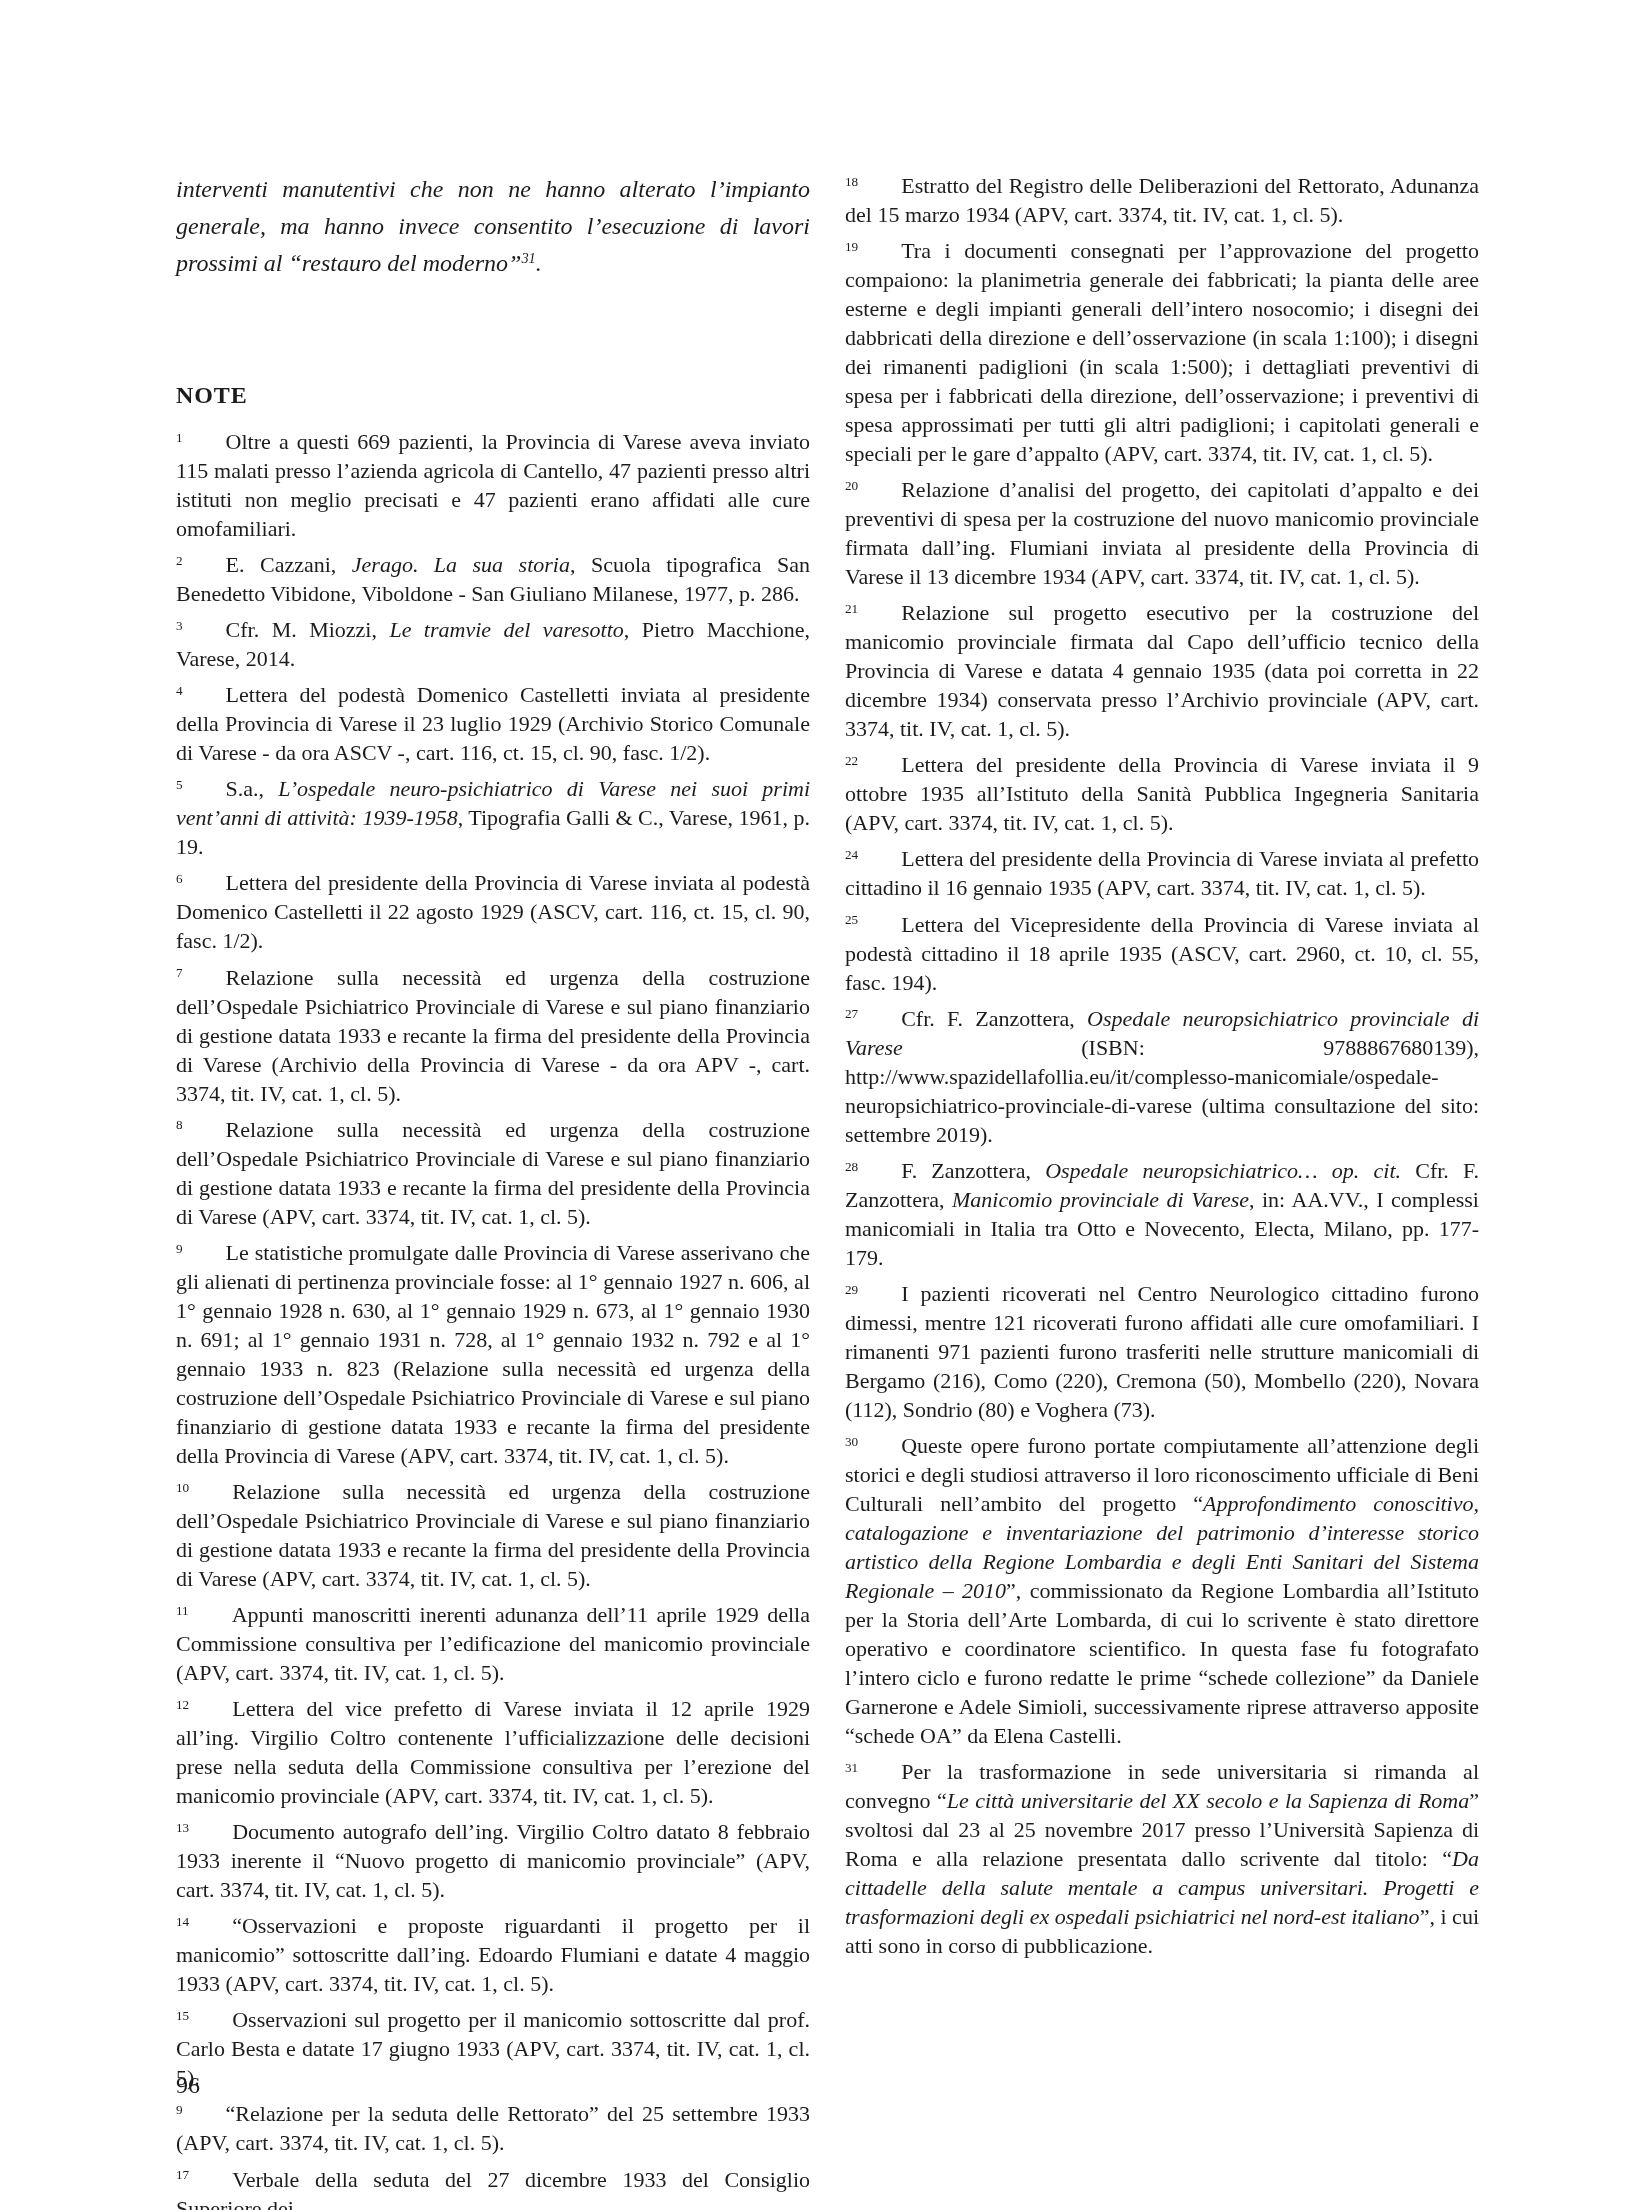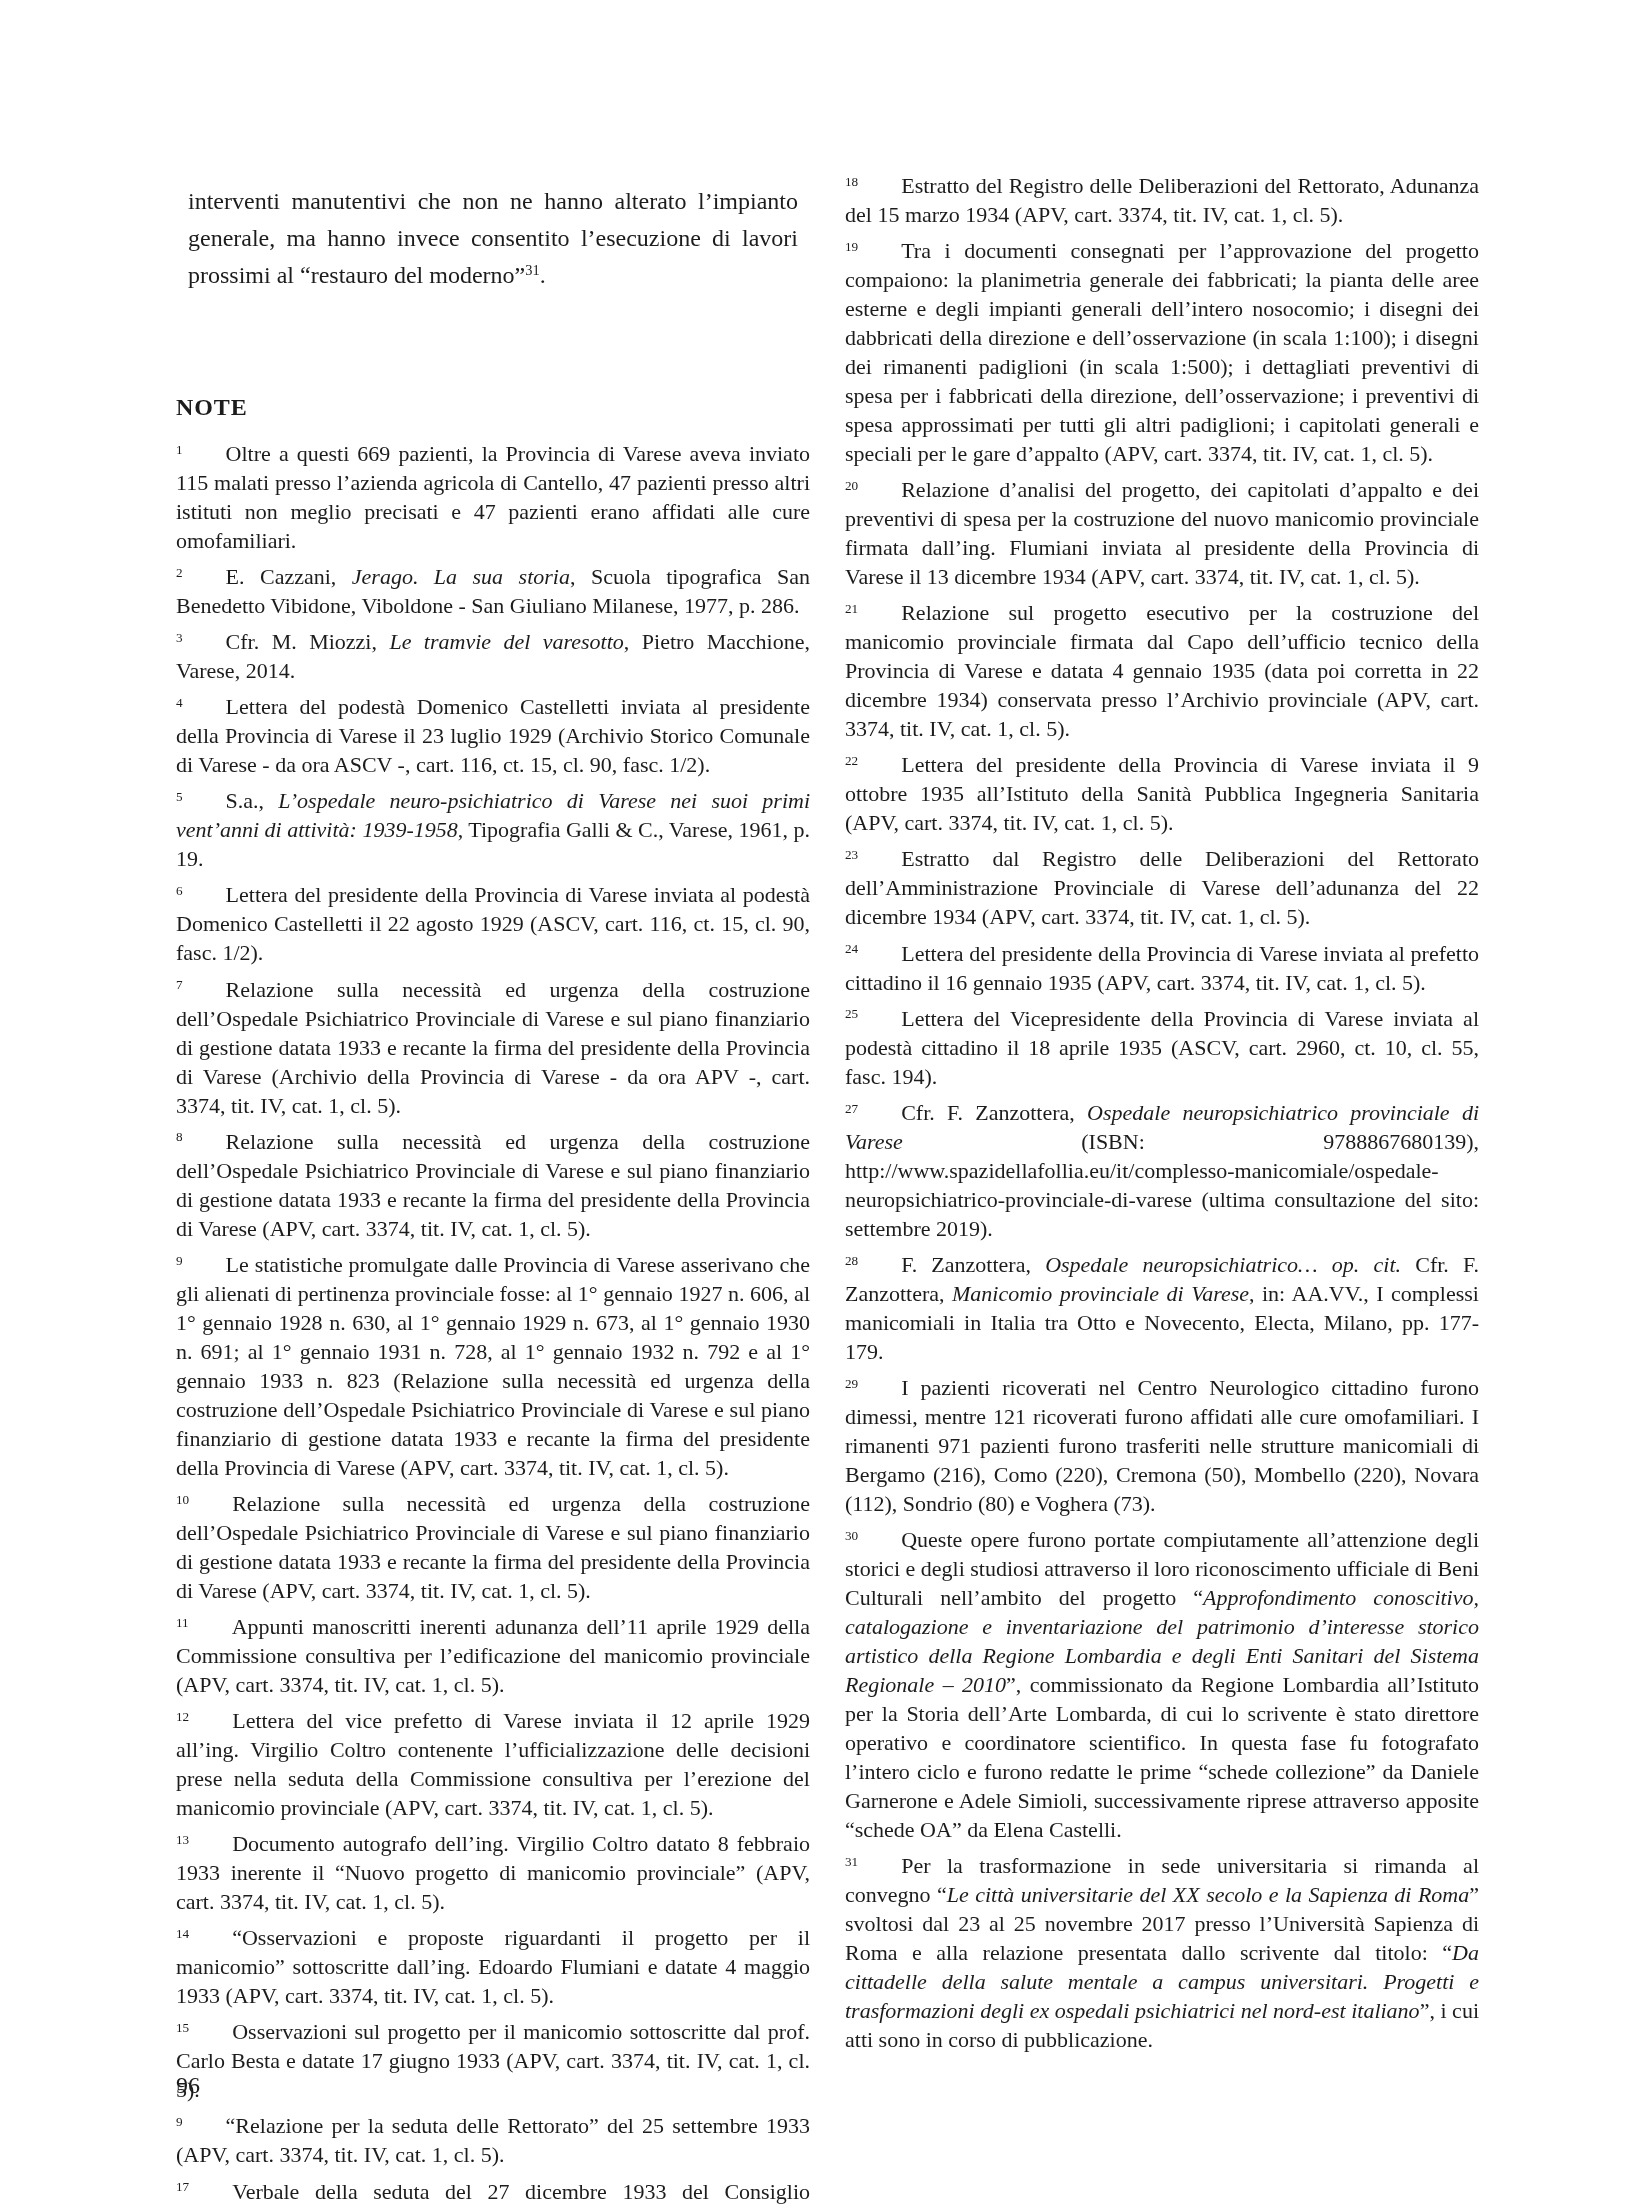--- a/index.html
+++ b/index.html
@@ -15,21 +15,22 @@
     position:absolute;
     top:171px;
     width:634px;
   }
   .col-left  { left:176px; }
   .col-right { left:845px; }
   .intro {
     font-size:24px;
     line-height:37px;
     text-align:justify;
-    margin:12px;
+    margin:0;
+    font-style:italic;
   }
   .intro sup, .note sup {
     font-size:0.60em;
     vertical-align:baseline;
     position:relative;
     top:-0.55em;
     line-height:0;
   }
   .notes-heading {
     font-size:24px;
@@ -82,21 +83,20 @@
       </div>
   </div>
 
   <div class="col col-right">
     <div>
         <p class="note"><sup>18</sup><span class="num-gap"></span><span>Estratto del Registro delle Deliberazioni del Rettorato, Adunanza del 15 marzo 1934 (APV, cart. 3374, tit. IV, cat. 1, cl. 5).</span></p>
         <p class="note"><sup>19</sup><span class="num-gap"></span><span>Tra i documenti consegnati per l’approvazione del progetto compaiono: la planimetria generale dei fabbricati; la pianta delle aree esterne e degli impianti generali dell’intero nosocomio; i disegni dei dabbricati della direzione e dell’osservazione (in scala 1:100); i disegni dei rimanenti padiglioni (in scala 1:500); i dettagliati preventivi di spesa per i fabbricati della direzione, dell’osservazione; i preventivi di spesa approssimati per tutti gli altri padiglioni; i capitolati generali e speciali per le gare d’appalto (APV, cart. 3374, tit. IV, cat. 1, cl. 5).</span></p>
         <p class="note"><sup>20</sup><span class="num-gap"></span><span>Relazione d’analisi del progetto, dei capitolati d’appalto e dei preventivi di spesa per la costruzione del nuovo manicomio provinciale firmata dall’ing. Flumiani inviata al presidente della Provincia di Varese il 13 dicembre 1934 (APV, cart. 3374, tit. IV, cat. 1, cl. 5).</span></p>
         <p class="note"><sup>21</sup><span class="num-gap"></span><span>Relazione sul progetto esecutivo per la costruzione del manicomio provinciale firmata dal Capo dell’ufficio tecnico della Provincia di Varese e datata 4 gennaio 1935 (data poi corretta in 22 dicembre 1934) conservata presso l’Archivio provinciale (APV, cart. 3374, tit. IV, cat. 1, cl. 5).</span></p>
         <p class="note"><sup>22</sup><span class="num-gap"></span><span>Lettera del presidente della Provincia di Varese inviata il 9 ottobre 1935 all’Istituto della Sanità Pubblica Ingegneria Sanitaria (APV, cart. 3374, tit. IV, cat. 1, cl. 5).</span></p>
-        <p class="note"><sup>23</sup><span class="num-gap"></span><span>Estratto dal Registro delle Deliberazioni del Rettorato dell’Amministrazione Provinciale di Varese dell’adunanza del 22 dicembre 1934 (APV, cart. 3374, tit. IV, cat. 1, cl. 5).</span></p>
         <p class="note"><sup>24</sup><span class="num-gap"></span><span>Lettera del presidente della Provincia di Varese inviata al prefetto cittadino il 16 gennaio 1935 (APV, cart. 3374, tit. IV, cat. 1, cl. 5).</span></p>
         <p class="note"><sup>25</sup><span class="num-gap"></span><span>Lettera del Vicepresidente della Provincia di Varese inviata al podestà cittadino il 18 aprile 1935 (ASCV, cart. 2960, ct. 10, cl. 55, fasc. 194).</span></p>
         <p class="note"><sup>27</sup><span class="num-gap"></span><span>Cfr. F. Zanzottera, </span><em>Ospedale neuropsichiatrico provinciale di Varese</em><span> (ISBN: 9788867680139), http://www.spazidellafollia.eu/it/complesso-manicomiale/ospedale-neuropsichiatrico-provinciale-di-varese (ultima consultazione del sito: settembre 2019).</span></p>
         <p class="note"><sup>28</sup><span class="num-gap"></span><span>F. Zanzottera, </span><em>Ospedale neuropsichiatrico… op. cit.</em><span> Cfr. F. Zanzottera, </span><em>Manicomio provinciale di Varese</em><span>, in: AA.VV., I complessi manicomiali in Italia tra Otto e Novecento, Electa, Milano, pp. 177-179.</span></p>
         <p class="note"><sup>29</sup><span class="num-gap"></span><span>I pazienti ricoverati nel Centro Neurologico cittadino furono dimessi, mentre 121 ricoverati furono affidati alle cure omofamiliari. I rimanenti 971 pazienti furono trasferiti nelle strutture manicomiali di Bergamo (216), Como (220), Cremona (50), Mombello (220), Novara (112), Sondrio (80) e Voghera (73).</span></p>
         <p class="note"><sup>30</sup><span class="num-gap"></span><span>Queste opere furono portate compiutamente all’attenzione degli storici e degli studiosi attraverso il loro riconoscimento ufficiale di Beni Culturali nell’ambito del progetto “</span><em>Approfondimento conoscitivo, catalogazione e inventariazione del patrimonio d’interesse storico artistico della Regione Lombardia e degli Enti Sanitari del Sistema Regionale – 2010</em><span>”, commissionato da Regione Lombardia all’Istituto per la Storia dell’Arte Lombarda, di cui lo scrivente è stato direttore operativo e coordinatore scientifico. In questa fase fu fotografato l’intero ciclo e furono redatte le prime “schede collezione” da Daniele Garnerone e Adele Simioli, successivamente riprese attraverso apposite “schede OA” da Elena Castelli.</span></p>
         <p class="note"><sup>31</sup><span class="num-gap"></span><span>Per la trasformazione in sede universitaria si rimanda al convegno “</span><em>Le città universitarie del XX secolo e la Sapienza di Roma</em><span>” svoltosi dal 23 al 25 novembre 2017 presso l’Università Sapienza di Roma e alla relazione presentata dallo scrivente dal titolo: “</span><em>Da cittadelle della salute mentale a campus universitari. Progetti e trasformazioni degli ex ospedali psichiatrici nel nord-est italiano</em><span>”, i cui atti sono in corso di pubblicazione.</span></p>
       </div>
   </div>
 

